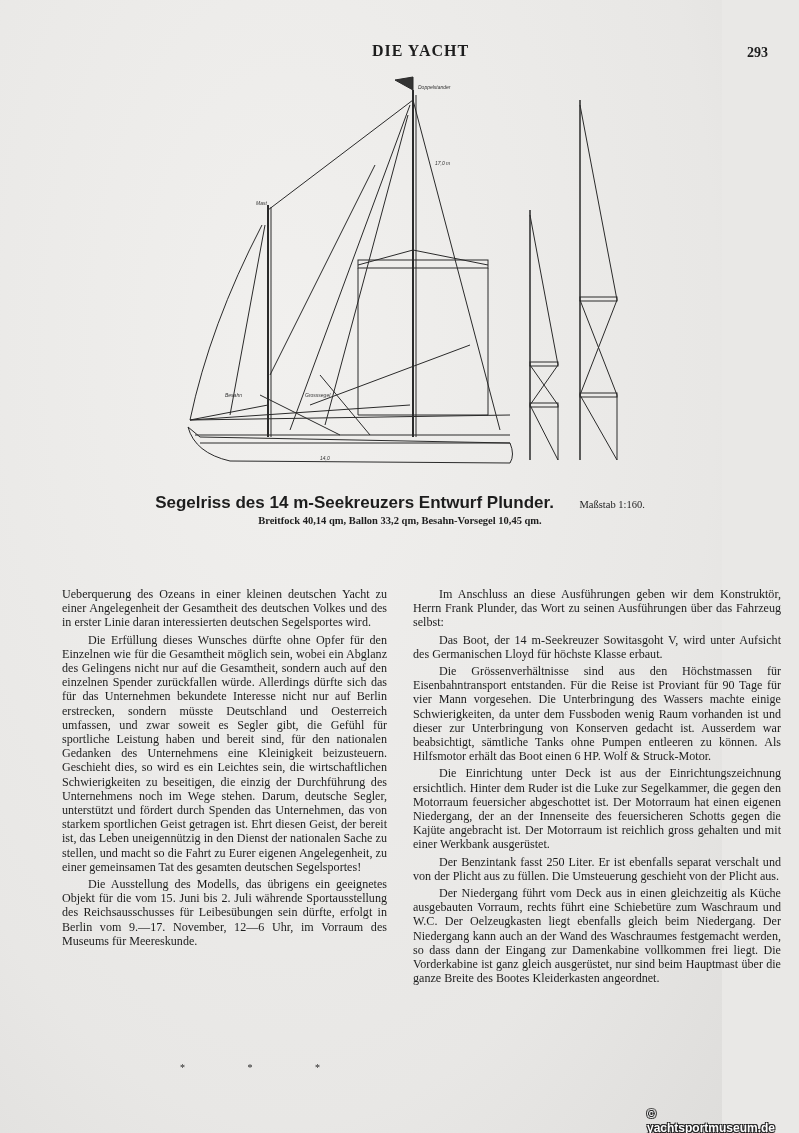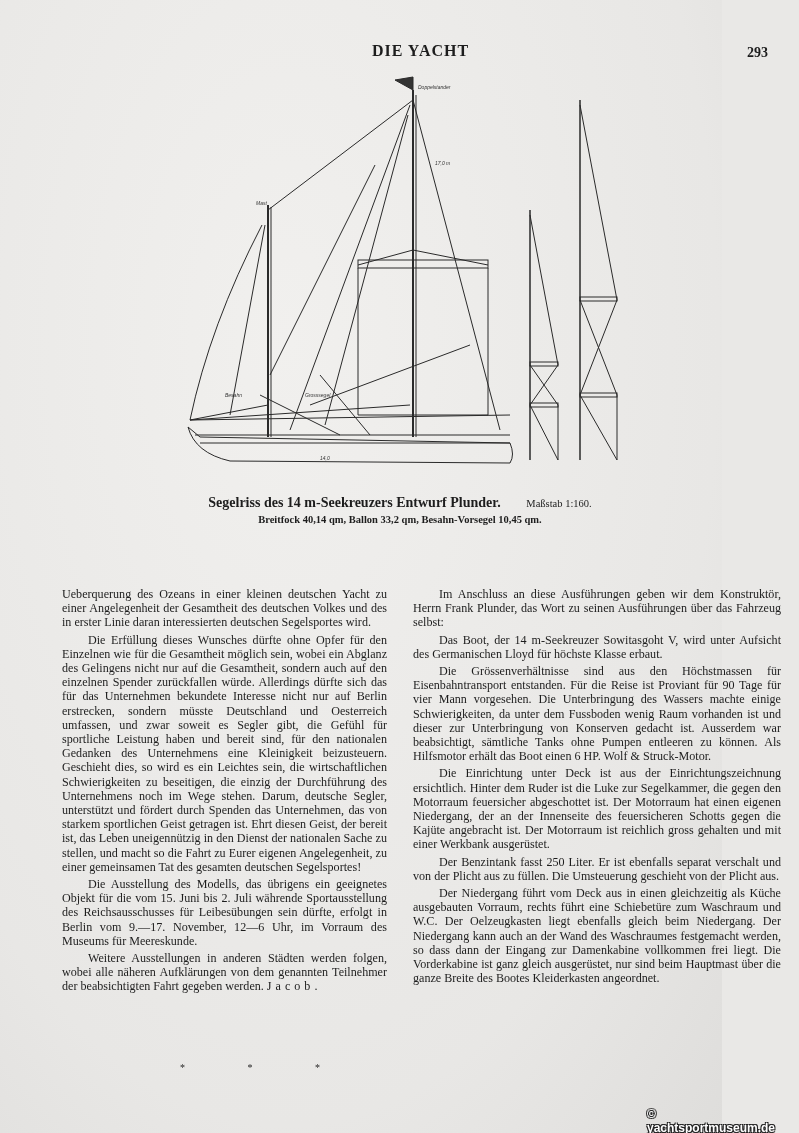--- a/index.html
+++ b/index.html
@@ -4,21 +4,21 @@
 <style>
   html, body { margin:0; padding:0; }
   body { width:799px; height:1133px; background:#e9e8e6; position:relative; overflow:hidden;
          font-family:"Liberation Serif", serif; color:#1d1d1d; }
   .page { position:absolute; left:0; top:0; width:722px; height:1133px;
           background: radial-gradient(ellipse at 40% 30%, #f1f0ee 0%, #e8e7e5 70%, #dedddb 100%); }
   .header-title { position:absolute; left:372px; top:42px; font-size:16px; letter-spacing:1px; font-weight:bold; }
   .page-number { position:absolute; left:747px; top:45px; font-size:14px; font-weight:bold; }
   .drawing { position:absolute; left:170px; top:75px; width:460px; height:400px; }
   .caption { position:absolute; left:100px; top:495px; width:600px; text-align:center; font-size:10.5px; line-height:16px; }
-  .caption .title { font-family:Liberation Serif, serif; font-weight:bold; font-size:14px; }
+  .caption .title { font-family:Liberation Sans, sans-serif; font-weight:bold; font-size:17px; }
   .caption .scale { font-weight:normal; margin-left:23px; }
   .caption .line { font-weight:bold; }
   .col { position:absolute; top:566px; font-size:12.1px; line-height:14.2px; text-align:justify;margin-top:21px; }
   .col-left { left:62px; width:325px; }
   .col-right { left:413px; width:368px; }
   .col p { margin:0 0 3px 0; text-indent:26px; hyphens:manual; }
   .col p.noindent { text-indent:0; }
   .signature { letter-spacing:4px; }
   .stars { position:absolute; left:180px; top:1062px; font-size:10px; letter-spacing:30px; }
   .watermark { position:absolute; left:647px; top:1107px; font-family:"Liberation Sans", sans-serif; font-size:12px; font-weight:bold;
@@ -101,21 +101,20 @@
       <span class="title">Segelriss des 14 m-Seekreuzers Entwurf Plunder.</span>
       <span class="scale">Maßstab 1:160.</span>
     </div>
     <div class="line">Breitfock 40,14 qm, Ballon 33,2 qm, Besahn-Vorsegel 10,45 qm.</div>
   </div>
 
   <div class="col col-left">
     <p class="noindent">Ueberquerung des Ozeans in einer kleinen deutschen Yacht zu einer Angelegenheit der Gesamtheit des deutschen Volkes und des in erster Linie daran interessierten deutschen Segelsportes wird.</p>
     <p>Die Erfüllung dieses Wunsches dürfte ohne Opfer für den Einzelnen wie für die Gesamtheit möglich sein, wobei ein Abglanz des Gelingens nicht nur auf die Gesamtheit, sondern auch auf den einzelnen Spender zurückfallen würde. Allerdings dürfte sich das für das Unternehmen bekundete Interesse nicht nur auf Berlin erstrecken, sondern müsste Deutschland und Oesterreich umfassen, und zwar soweit es Segler gibt, die Gefühl für sportliche Leistung haben und bereit sind, für den nationalen Gedanken des Unternehmens eine Kleinigkeit beizusteuern. Geschieht dies, so wird es ein Leichtes sein, die wirtschaftlichen Schwierigkeiten zu beseitigen, die einzig der Durchführung des Unternehmens noch im Wege stehen. Darum, deutsche Segler, unterstützt und fördert durch Spenden das Unternehmen, das von starkem sportlichen Geist getragen ist. Ehrt diesen Geist, der bereit ist, das Leben uneigennützig in den Dienst der nationalen Sache zu stellen, und macht so die Fahrt zu Eurer eigenen Angelegenheit, zu einer gemeinsamen Tat des gesamten deutschen Segelsportes!</p>
     <p>Die Ausstellung des Modells, das übrigens ein geeignetes Objekt für die vom 15. Juni bis 2. Juli währende Sportausstellung des Reichsausschusses für Leibesübungen sein dürfte, erfolgt in Berlin vom 9.—17. November, 12—6 Uhr, im Vorraum des Museums für Meereskunde.</p>
-    <p><span>Weitere Ausstellungen in anderen Städten werden folgen, wobei alle näheren Aufklärungen von dem genannten Teilnehmer der beabsichtigten Fahrt gegeben werden.</span> <span class="signature">Jacob.</span></p>
   </div>
 
   <div class="stars">* * *</div>
 
   <div class="col col-right">
     <p>Im Anschluss an diese Ausführungen geben wir dem Konstruktör, Herrn Frank Plunder, das Wort zu seinen Ausführungen über das Fahrzeug selbst:</p>
     <p>Das Boot, der 14 m-Seekreuzer Sowitasgoht V, wird unter Aufsicht des Germanischen Lloyd für höchste Klasse erbaut.</p>
     <p>Die Grössenverhältnisse sind aus den Höchstmassen für Eisenbahntransport entstanden. Für die Reise ist Proviant für 90 Tage für vier Mann vorgesehen. Die Unterbringung des Wassers machte einige Schwierigkeiten, da unter dem Fussboden wenig Raum vorhanden ist und dieser zur Unterbringung von Konserven gedacht ist. Ausserdem war beabsichtigt, sämtliche Tanks ohne Pumpen entleeren zu können. Als Hilfsmotor erhält das Boot einen 6 HP. Wolf &amp; Struck-Motor.</p>
     <p>Die Einrichtung unter Deck ist aus der Einrichtungszeichnung ersichtlich. Hinter dem Ruder ist die Luke zur Segelkammer, die gegen den Motorraum feuersicher abgeschottet ist. Der Motorraum hat einen eigenen Niedergang, der an der Innenseite des feuersicheren Schotts gegen die Kajüte angebracht ist. Der Motorraum ist reichlich gross gehalten und mit einer Werkbank ausgerüstet.</p>
     <p>Der Benzintank fasst 250 Liter. Er ist ebenfalls separat verschalt und von der Plicht aus zu füllen. Die Umsteuerung geschieht von der Plicht aus.</p>

